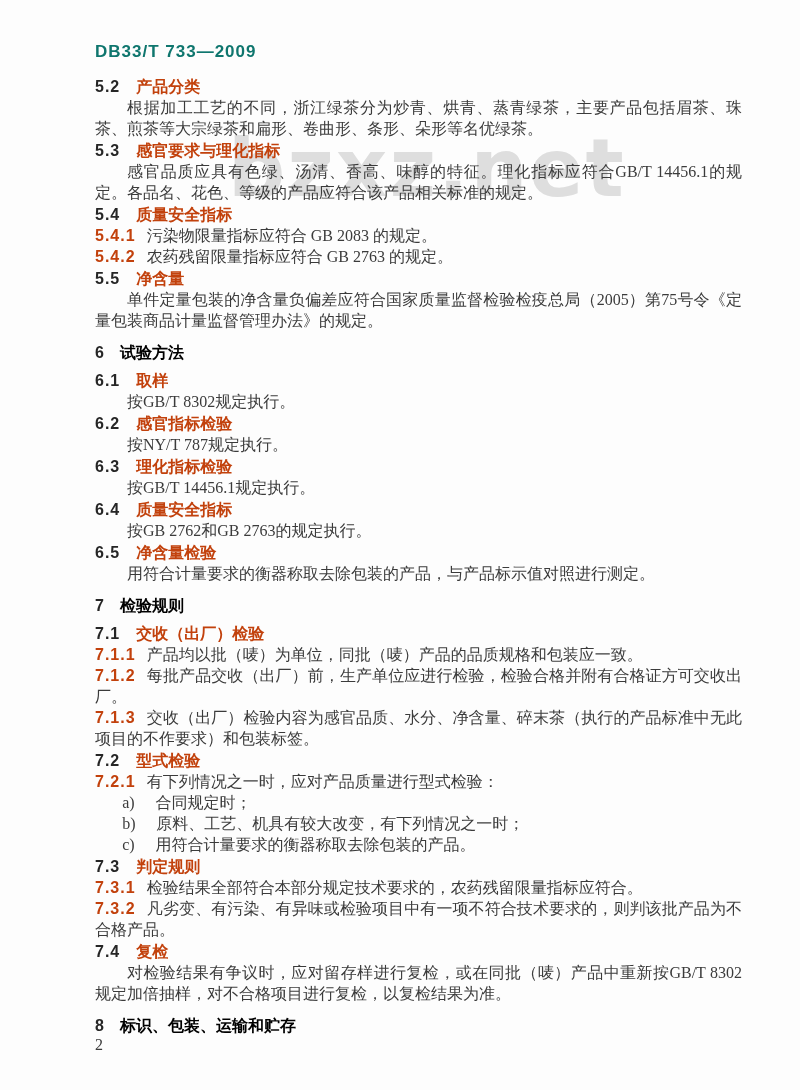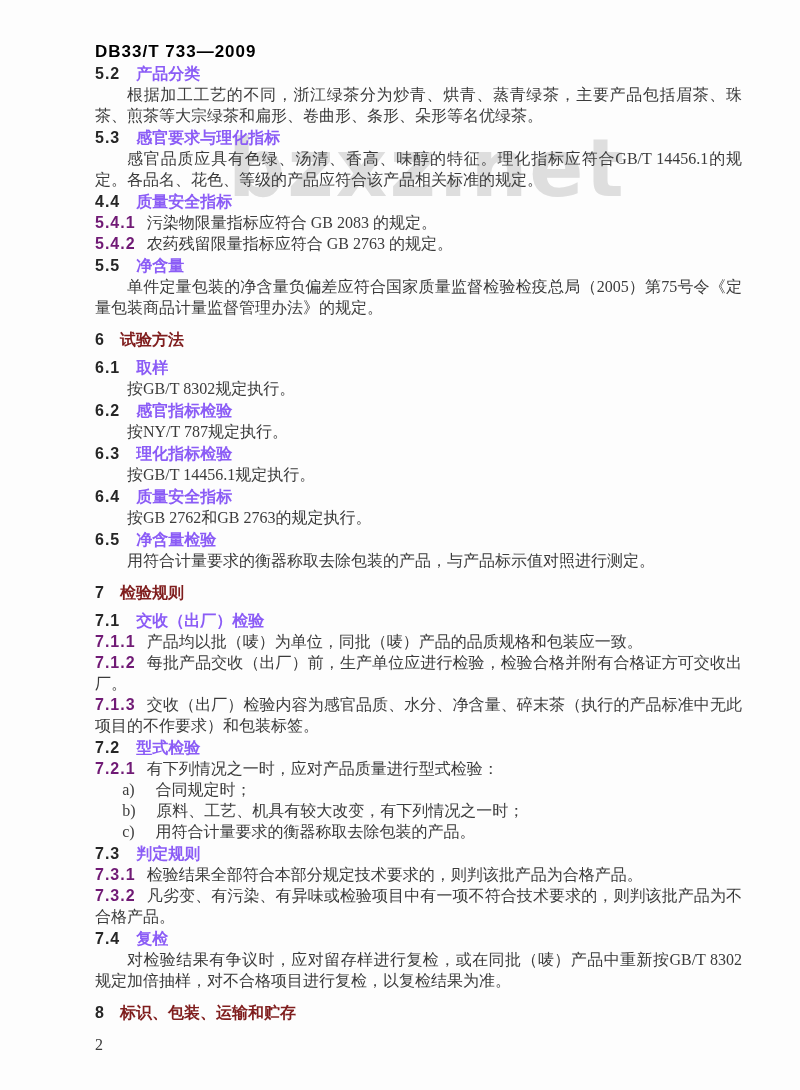--- a/index.html
+++ b/index.html
@@ -32,23 +32,23 @@
   .content-layer {
     position: relative;
     z-index: 1;
     padding: 42px 58px 0 95px;
   }
   .doc-header {
     font-family: "Liberation Sans", sans-serif;
     font-weight: bold;
     font-size: 17px;
     letter-spacing: 1px;
-    color: #000000;
+    color: #0f766e;
     line-height: 20px;
-    margin-bottom: 1px;
+    margin-bottom: 14px;
   }
   .doc-body {
     width: 647px;
   }
   .line {
     line-height: 21px;
     font-size: 16px;
     text-align: justify;
   }
   .line .txt {
@@ -61,41 +61,41 @@
     font-weight: bold;
     color: #262626;
     margin-top: 11px;
     margin-bottom: 7px;
     text-align: left;
   }
   .line.h1 .num { margin-right: 1.0em; }
   .line.h1 .txt {
     font-family: "Liberation Sans", sans-serif;
     font-weight: bold;
-    color: #7f1d1d;
+    color: #000000;
   }
   
   .line.h2 {
     font-family: "Liberation Sans", sans-serif;
     font-weight: bold;
     color: #262626;
     margin-top: 1px;
     text-align: left;
   }
   .line.h2 .num { margin-right: 1.0em; letter-spacing: 1px; }
   .line.h2 .txt {
     font-family: Liberation Sans, sans-serif;
     font-weight: bold;
-    color: #8b5cf6;
+    color: #c2410c;
   }
   
   .line.clause .num {
     font-family: "Liberation Sans", sans-serif;
     font-weight: bold;
-    color: #701a75;
+    color: #c2410c;
     margin-right: 0.7em;
     letter-spacing: 1px;
   }
   
   .line.para {
     text-indent: 2em;
   }
   
   .line.list {
     padding-left: 1.7em;
@@ -124,21 +124,21 @@
 
   <div class="content-layer">
     <div class="doc-header">DB33/T 733—2009</div>
 
     <div class="doc-body">
 
     <div class="line h2"><span class="num">5.2</span><span class="txt">产品分类</span></div>
         <div class="line para"><span class="txt">根据加工工艺的不同，浙江绿茶分为炒青、烘青、蒸青绿茶，主要产品包括眉茶、珠茶、煎茶等大宗绿茶和扁形、卷曲形、条形、朵形等名优绿茶。</span></div>
         <div class="line h2"><span class="num">5.3</span><span class="txt">感官要求与理化指标</span></div>
         <div class="line para"><span class="txt">感官品质应具有色绿、汤清、香高、味醇的特征。理化指标应符合GB/T 14456.1的规定。各品名、花色、等级的产品应符合该产品相关标准的规定。</span></div>
-        <div class="line h2"><span class="num">4.4</span><span class="txt">质量安全指标</span></div>
+        <div class="line h2"><span class="num">5.4</span><span class="txt">质量安全指标</span></div>
         <div class="line clause"><span class="num">5.4.1</span><span class="txt">污染物限量指标应符合 GB 2083 的规定。</span></div>
         <div class="line clause"><span class="num">5.4.2</span><span class="txt">农药残留限量指标应符合 GB 2763 的规定。</span></div>
         <div class="line h2"><span class="num">5.5</span><span class="txt">净含量</span></div>
         <div class="line para"><span class="txt">单件定量包装的净含量负偏差应符合国家质量监督检验检疫总局（2005）第75号令《定量包装商品计量监督管理办法》的规定。</span></div>
         <div class="line h1"><span class="num">6</span><span class="txt">试验方法</span></div>
         <div class="line h2"><span class="num">6.1</span><span class="txt">取样</span></div>
         <div class="line para"><span class="txt">按GB/T 8302规定执行。</span></div>
         <div class="line h2"><span class="num">6.2</span><span class="txt">感官指标检验</span></div>
         <div class="line para"><span class="txt">按NY/T 787规定执行。</span></div>
         <div class="line h2"><span class="num">6.3</span><span class="txt">理化指标检验</span></div>
@@ -151,21 +151,21 @@
         <div class="line h2"><span class="num">7.1</span><span class="txt">交收（出厂）检验</span></div>
         <div class="line clause"><span class="num">7.1.1</span><span class="txt">产品均以批（唛）为单位，同批（唛）产品的品质规格和包装应一致。</span></div>
         <div class="line clause"><span class="num">7.1.2</span><span class="txt">每批产品交收（出厂）前，生产单位应进行检验，检验合格并附有合格证方可交收出厂。</span></div>
         <div class="line clause"><span class="num">7.1.3</span><span class="txt">交收（出厂）检验内容为感官品质、水分、净含量、碎末茶（执行的产品标准中无此项目的不作要求）和包装标签。</span></div>
         <div class="line h2"><span class="num">7.2</span><span class="txt">型式检验</span></div>
         <div class="line clause"><span class="num">7.2.1</span><span class="txt">有下列情况之一时，应对产品质量进行型式检验：</span></div>
         <div class="line list"><span class="num">a)</span><span class="txt">合同规定时；</span></div>
         <div class="line list"><span class="num">b)</span><span class="txt">原料、工艺、机具有较大改变，有下列情况之一时；</span></div>
         <div class="line list"><span class="num">c)</span><span class="txt">用符合计量要求的衡器称取去除包装的产品。</span></div>
         <div class="line h2"><span class="num">7.3</span><span class="txt">判定规则</span></div>
-        <div class="line clause"><span class="num">7.3.1</span><span class="txt">检验结果全部符合本部分规定技术要求的，则判该批产品为合格产品。</span></div>
+        <div class="line clause"><span class="num">7.3.1</span><span class="txt">检验结果全部符合本部分规定技术要求的，农药残留限量指标应符合。</span></div>
         <div class="line clause"><span class="num">7.3.2</span><span class="txt">凡劣变、有污染、有异味或检验项目中有一项不符合技术要求的，则判该批产品为不合格产品。</span></div>
         <div class="line h2"><span class="num">7.4</span><span class="txt">复检</span></div>
         <div class="line para"><span class="txt">对检验结果有争议时，应对留存样进行复检，或在同批（唛）产品中重新按GB/T 8302规定加倍抽样，对不合格项目进行复检，以复检结果为准。</span></div>
         <div class="line h1"><span class="num">8</span><span class="txt">标识、包装、运输和贮存</span></div>
       </div>
   </div>
 
   <div class="page-footer">2</div>
 
 </div>

